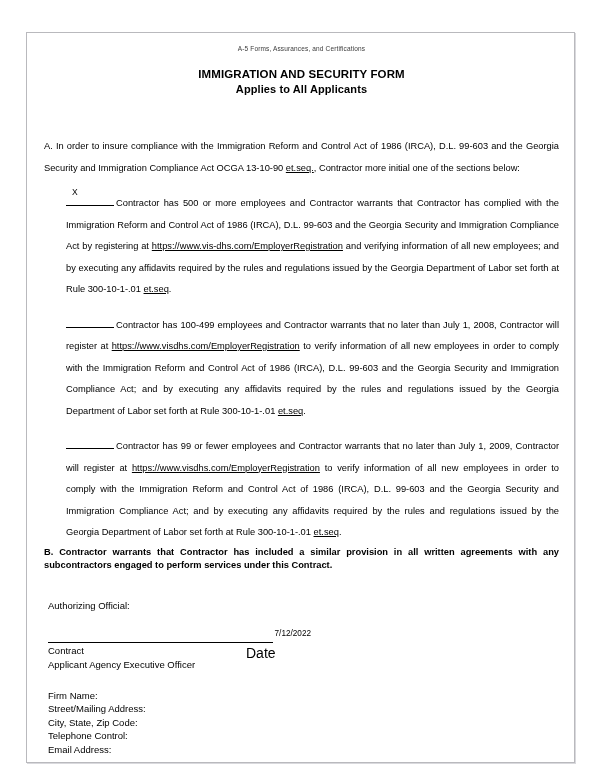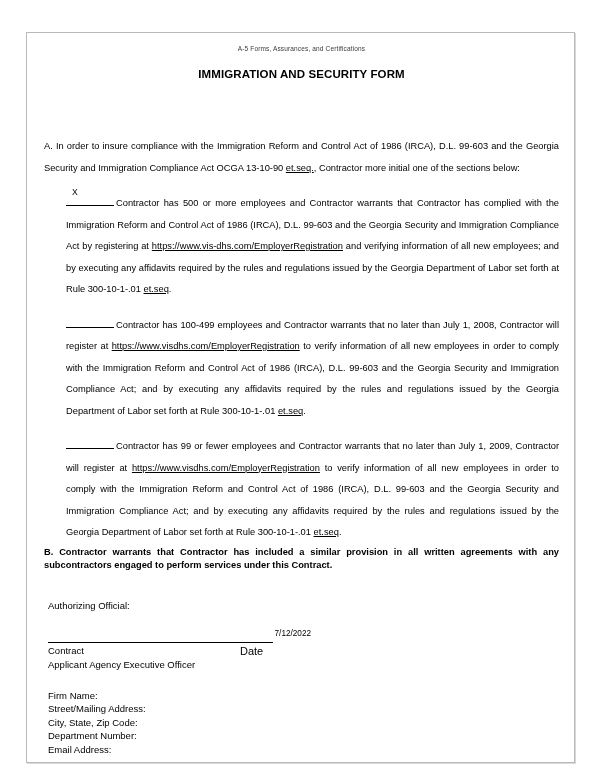--- a/index.html
+++ b/index.html
@@ -155,23 +155,23 @@
     height: 13px;
   }
   .sig-label-left {
     position: absolute;
     left: 0;
     top: 0;
     font-size: 9.5px;
   }
   .sig-label-right {
     position: absolute;
-    left: 192px;
+    left: 198px;
     top: 0;
-    font-size: 11px;
+    font-size: 14px;
   }
   .officer-line {
     font-size: 9.5px;
     line-height: 13px;
     margin-top: 0;
   }
   .fields {
     position: absolute;
     left: 8px;
     top: 656px;
@@ -184,20 +184,21 @@
 </head>
 <body>
 
 <div class="page">
   <div class="inner">
 
     <div class="doc-header">A-5 Forms, Assurances, and Certifications</div>
 
     <div class="title-block">
       <div class="title-main">IMMIGRATION AND SECURITY FORM</div>
+      <div class="title-sub">Applies to All Applicants</div>
     </div>
 
     <div class="body-area">
 
       <p class="para para-a"><span>A. In order to insure compliance with the Immigration Reform and Control Act of 1986 (IRCA), D.L. 99-603 and the Georgia Security and Immigration Compliance Act OCGA 13-10-90 </span><span class="u">et.seq.</span><span>, Contractor more initial one of the sections below:</span></p>
 
       <div class="option">
         <p><span class="blank-line"><span class="initial-mark">X</span></span><span>Contractor has 500 or more employees and Contractor warrants that Contractor has complied with the Immigration Reform and Control Act of 1986 (IRCA), D.L. 99-603 and the Georgia Security and Immigration Compliance Act by registering at </span><a class="link" href="#">https://www.vis-dhs.com/EmployerRegistration</a><span> and verifying information of all new employees; and by executing any affidavits required by the rules and regulations issued by the Georgia Department of Labor set forth at Rule 300-10-1-.01 </span><span class="u">et.seq</span><span>.</span></p>
       </div>
 
@@ -228,18 +229,18 @@
         <span class="sig-label-right">Date</span>
       </div>
 
       <div class="officer-line">Applicant Agency Executive Officer</div>
     </div>
 
     <div class="fields">
       <div>Firm Name:</div>
       <div>Street/Mailing Address:</div>
       <div>City, State, Zip Code:</div>
-      <div>Department Number:</div>
+      <div>Telephone Control:</div>
       <div>Email Address:</div>
     </div>
 
   </div>
 </div>
 
 </body></html>

